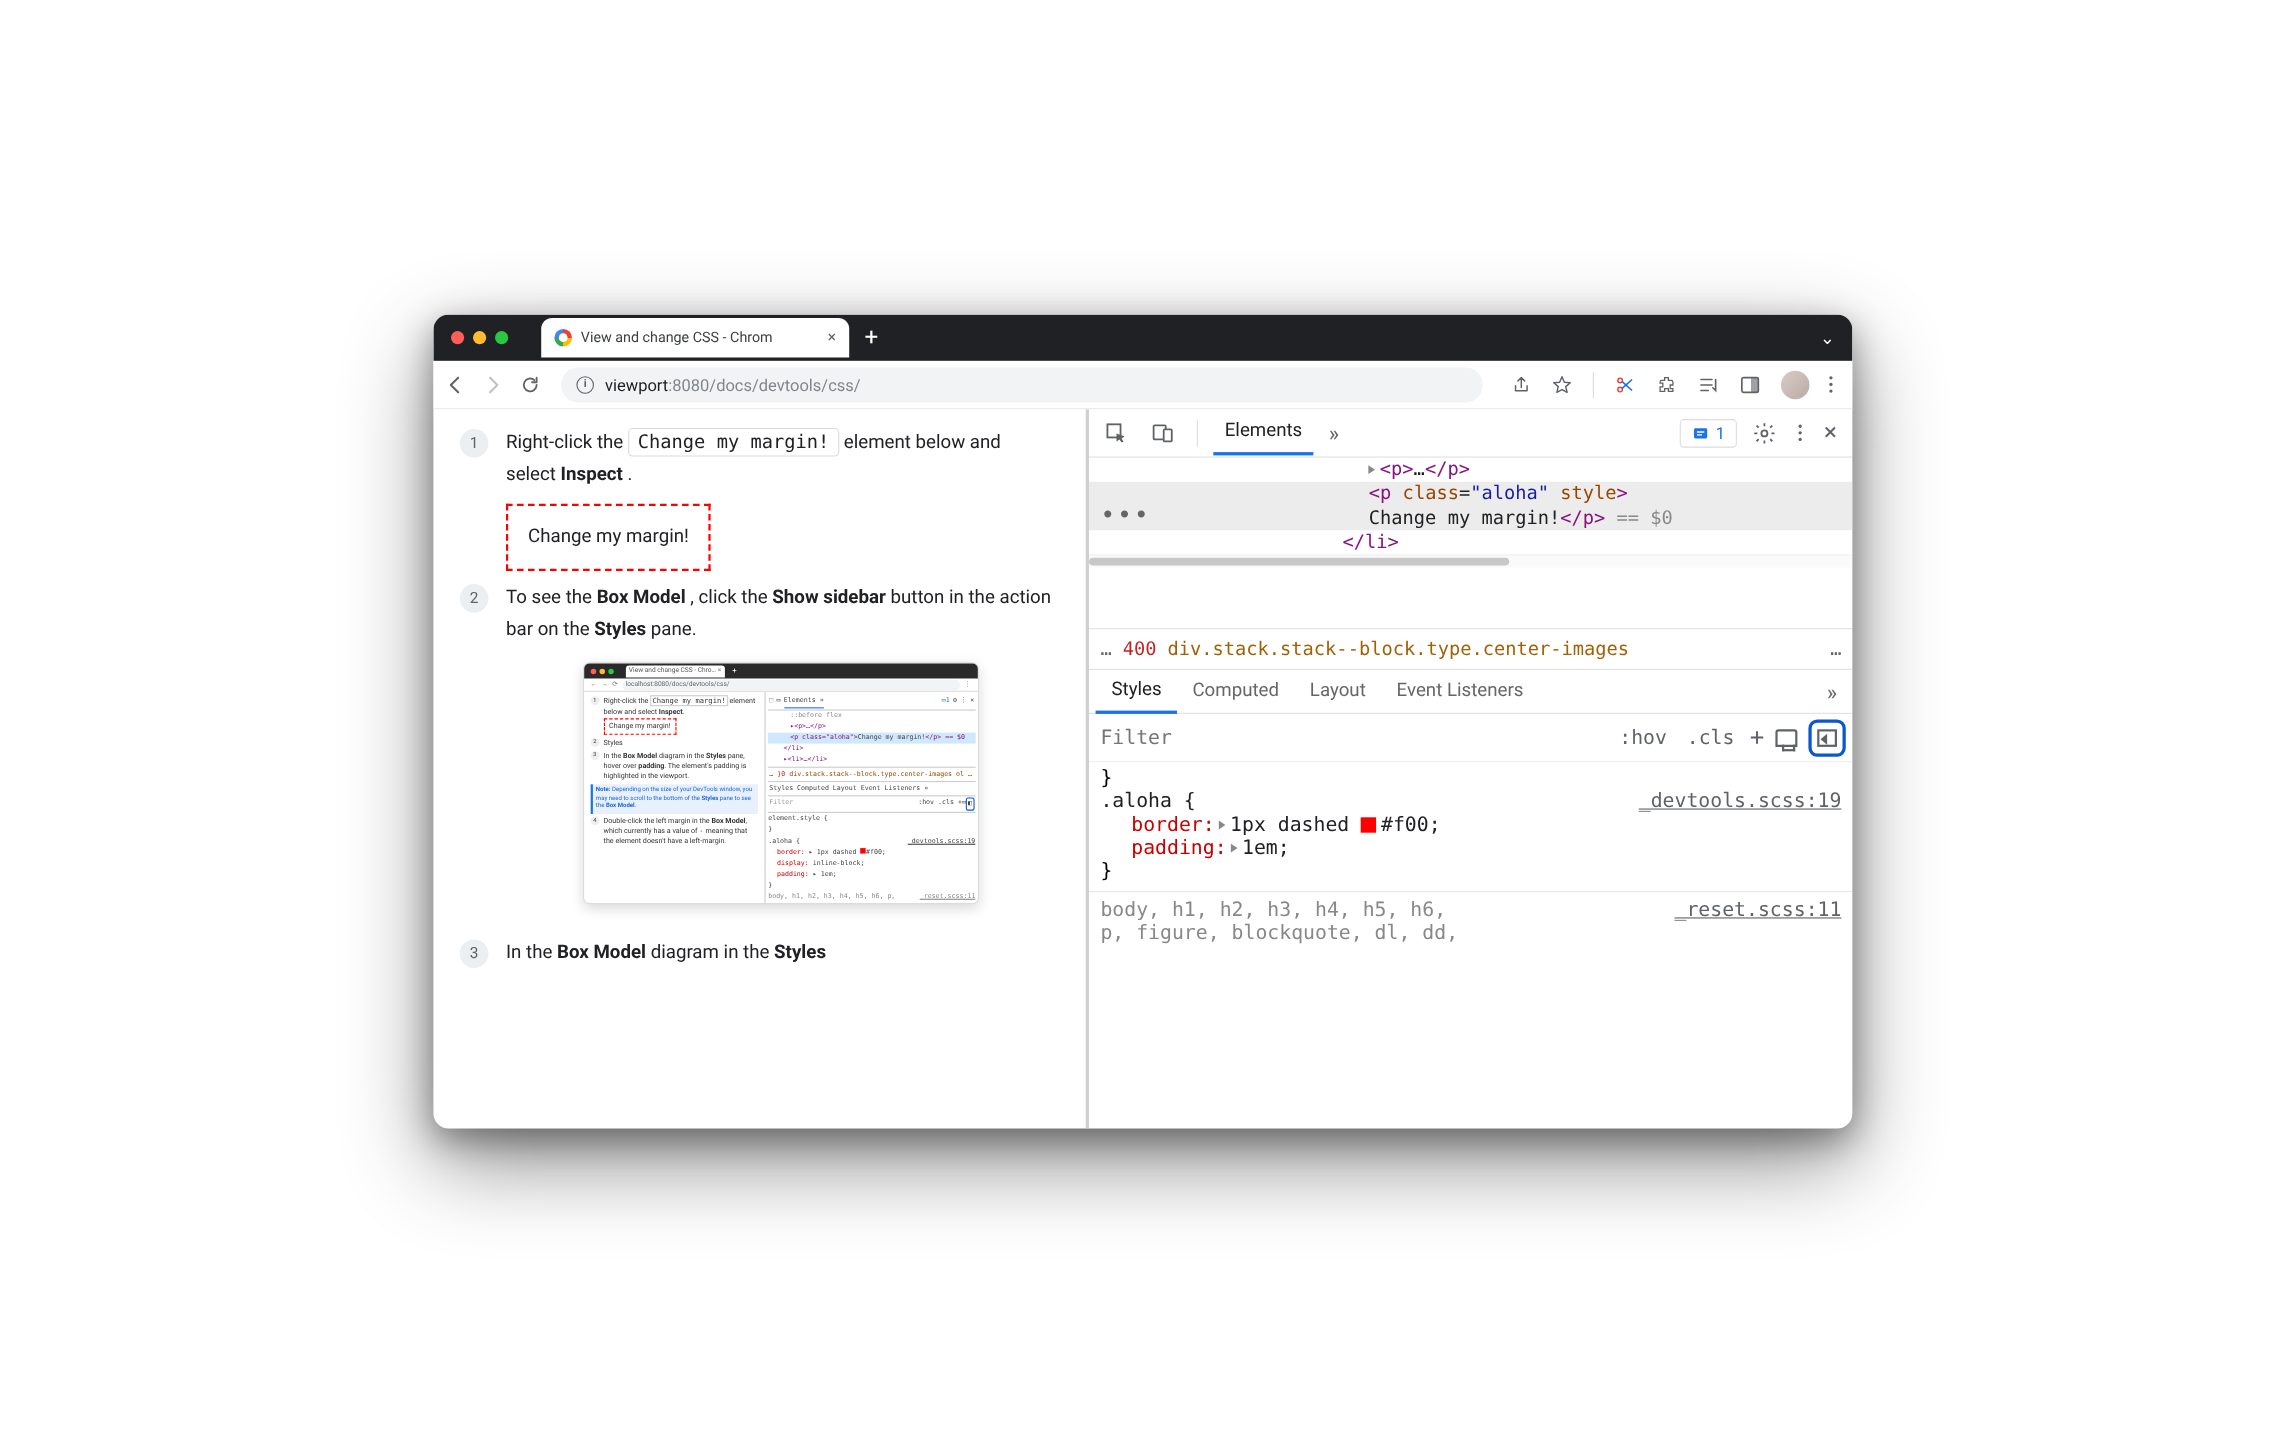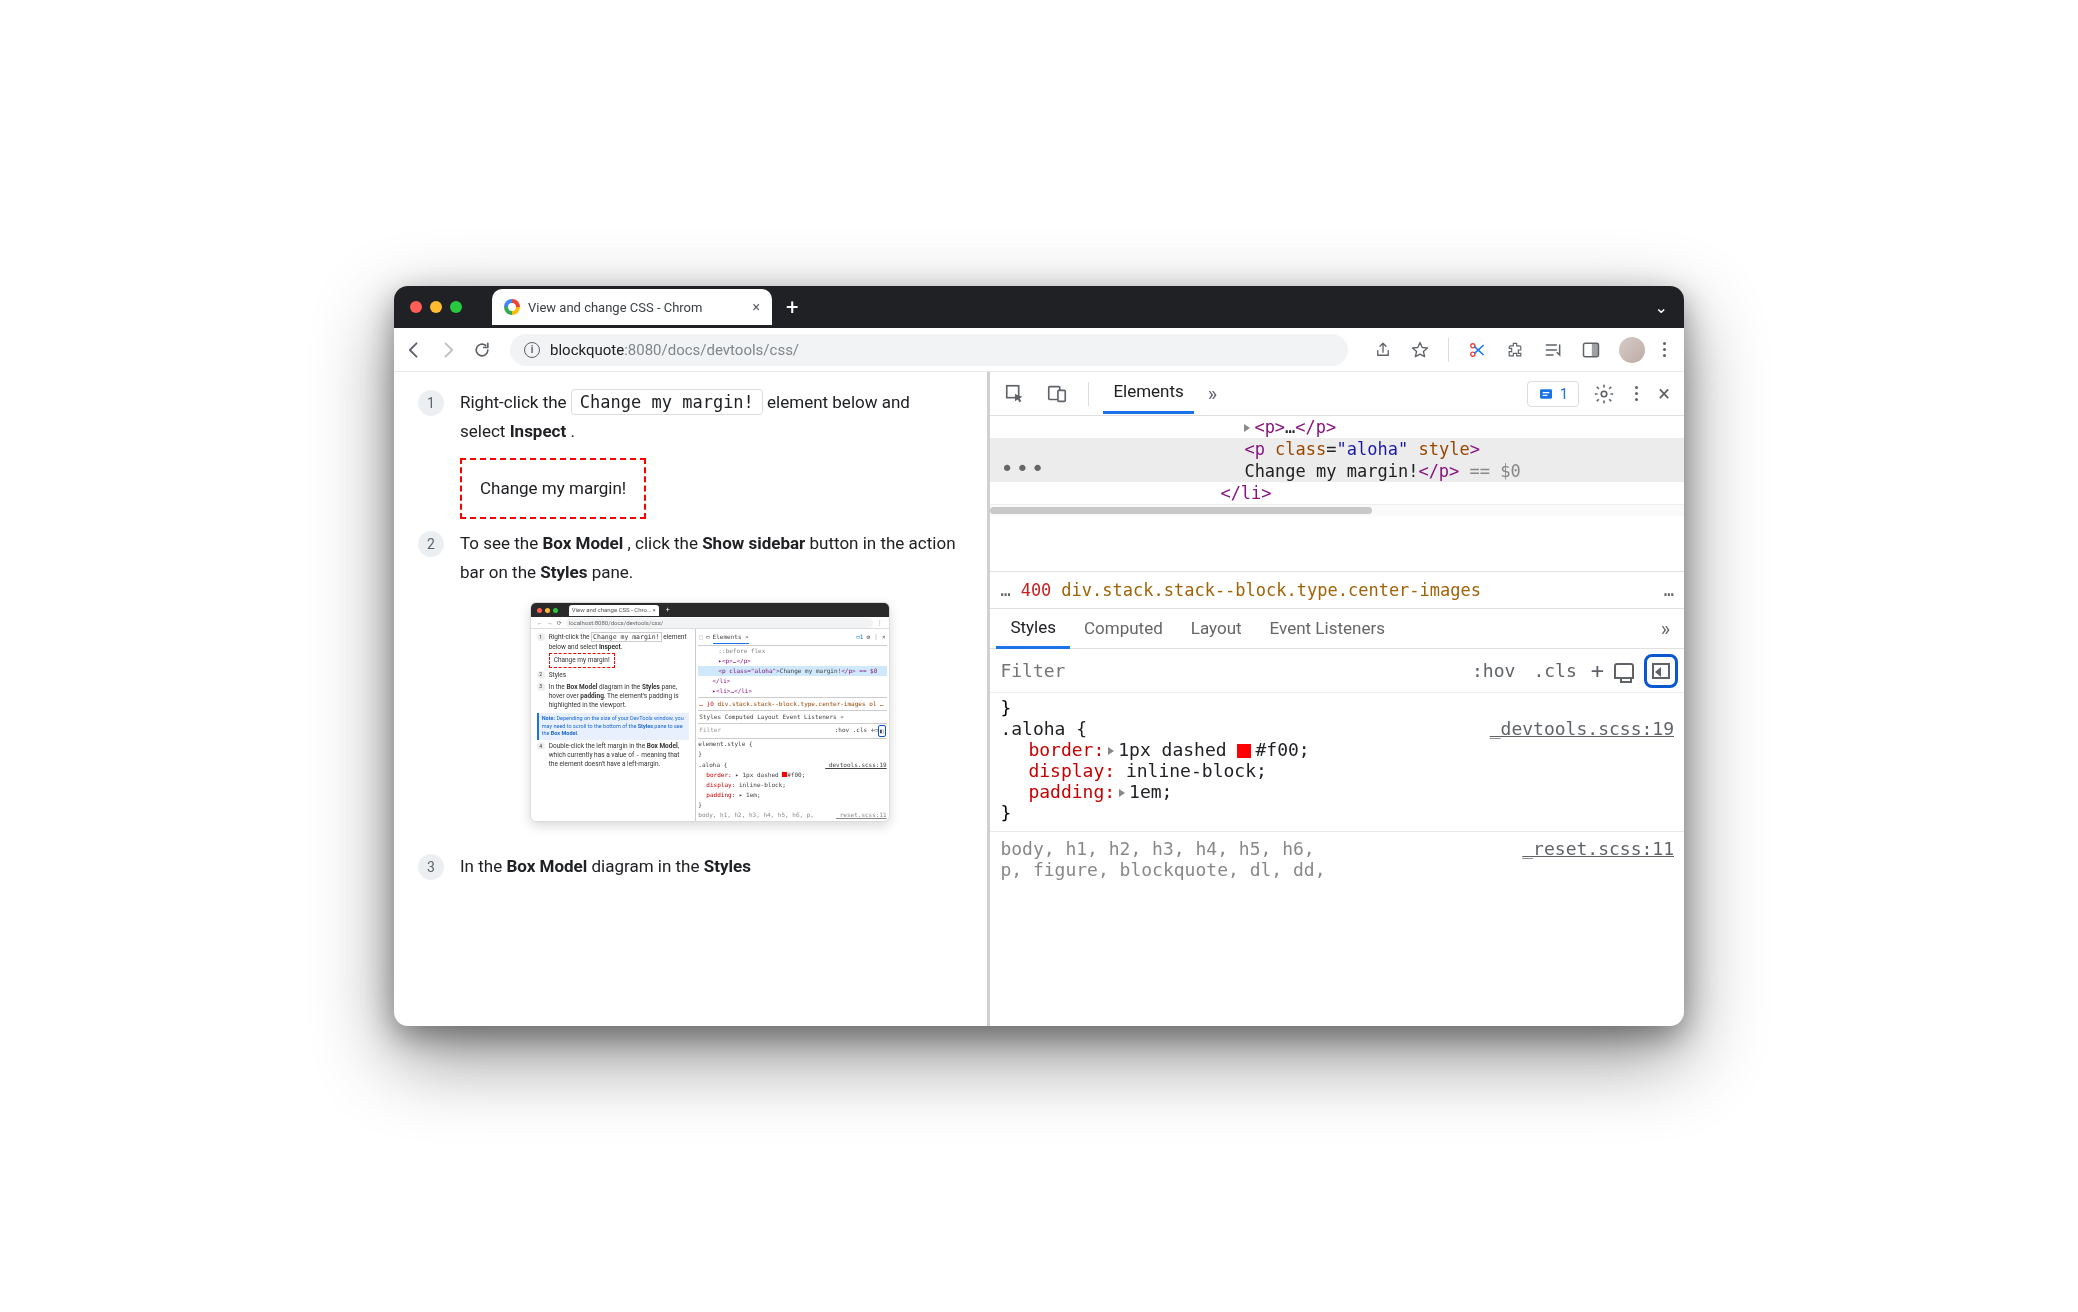--- a/index.html
+++ b/index.html
@@ -165,21 +165,21 @@
         </svg>
     </div>
     <div class="nav-ico">
       <svg width="20" height="20" viewBox="0 0 24 24">
           <path d="M19 12a7 7 0 1 1-2.5-5.4M19 4v5h-5" stroke="#5f6368" stroke-width="2" fill="none" stroke-linecap="round" stroke-linejoin="round"></path>
         </svg>
     </div>
     <div class="omnibox">
       <div class="info-ico">i</div>
       <span class="url">
-        <span>blockquote</span><span class="dim">:8080</span><span class="dim">/docs/devtools/css/</span>
+        <span>viewport</span><span class="dim">:8080</span><span class="dim">/docs/devtools/css/</span>
       </span>
     </div>
     <div class="addrtools">
       <div class="tool-ico">
         <svg width="18" height="18" viewBox="0 0 24 24">
             <path d="M12 3v12M8 7l4-4 4 4M5 13v6h14v-6" stroke="#5f6368" stroke-width="1.8" fill="none" stroke-linecap="round" stroke-linejoin="round"></path>
           </svg>
       </div>
       <div class="tool-ico">
         <svg width="20" height="20" viewBox="0 0 24 24">
@@ -415,21 +415,20 @@
       </div>
 
       <div class="rules">
         <div>}</div>
         <div class="rule">
           <div class="rule-head">
             <span class="rule-sel">.aloha {</span>
             <span class="rule-src">_devtools.scss:19</span>
           </div>
           <div class="prop"><span class="pname">border:</span><span class="ptri"></span><span class="pval">1px dashed </span><span class="swatch"></span><span class="pval">#f00;</span></div>
-          <div class="prop"><span class="pname">display:</span><span class="pval"> inline-block;</span></div>
           <div class="prop"><span class="pname">padding:</span><span class="ptri"></span><span class="pval">1em;</span></div>
           <div>}</div>
         </div>
         <hr>
         <div class="rule" style="color:#888">
           <div class="rule-head">
             <span class="rule-sel" style="color:#888">
               <span>body, h1, h2, h3, h4, h5, h6,</span>
             </span>
             <span class="rule-src">_reset.scss:11</span>

